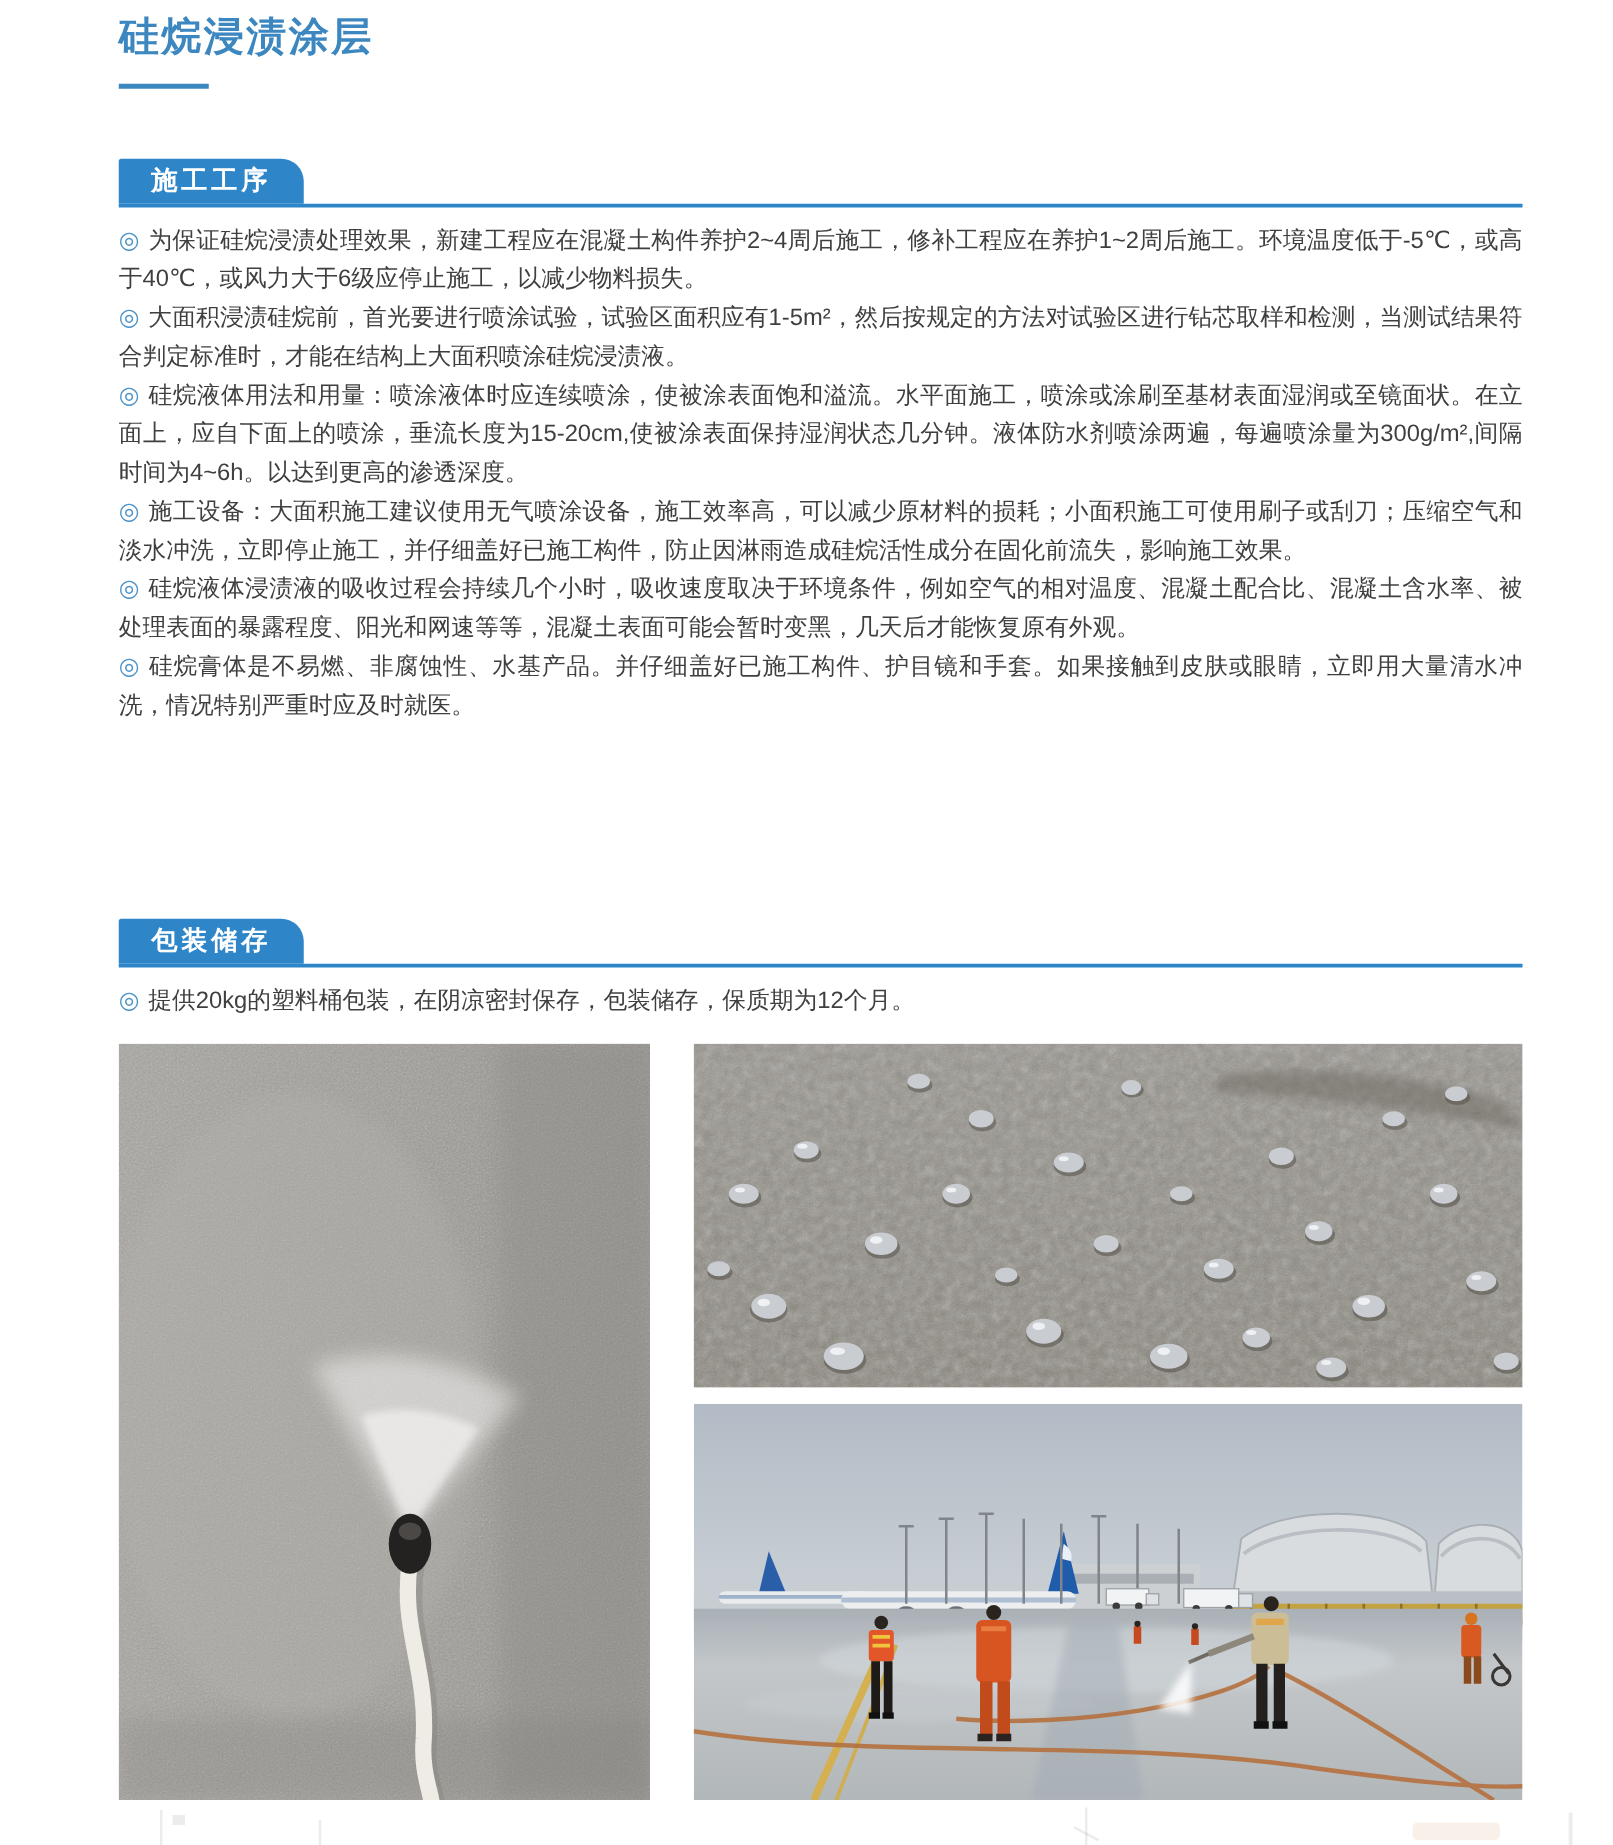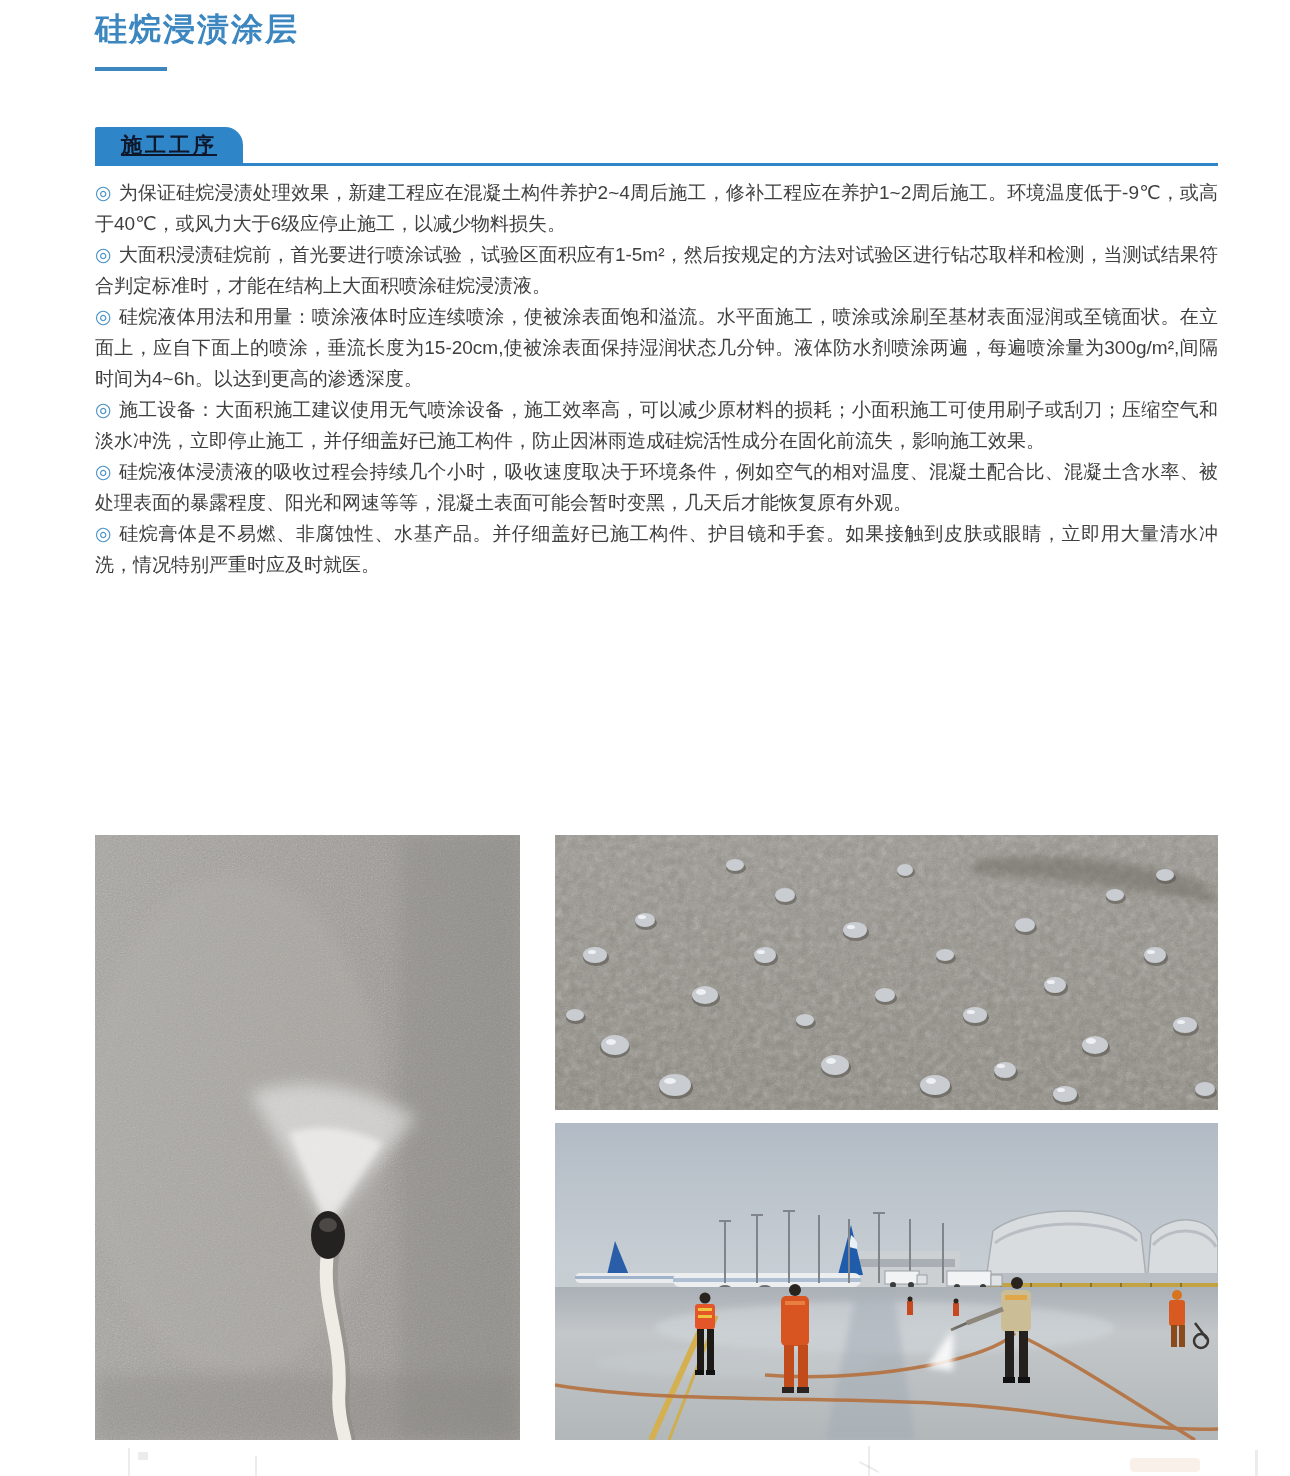--- a/index.html
+++ b/index.html
@@ -4,22 +4,22 @@
 <style>
   html,body{margin:0;padding:0;background:#ffffff;}
   .page{position:relative;width:1290px;height:1476px;background:#fff;overflow:hidden;
         font-family:"Liberation Sans","DejaVu Sans",sans-serif;padding-left:24px;}
   .title{position:absolute;left:95px;top:8px;margin:0;font-size:32px;font-weight:bold;
          color:#3c87c0;letter-spacing:2px;}
   .title-dash{position:absolute;left:95px;top:67px;width:72px;height:4px;background:#3c87c0;}
   .section{position:absolute;left:95px;width:1123px;}
   .sec-head{position:relative;height:36px;border-bottom:3px solid #2e86c8;}
   .badge{display:inline-block;height:36px;line-height:36px;padding:0 26px;background:#2e86c8;
-         color:#0f172a;font-size:21px;font-weight:bold;letter-spacing:3px;
-         border-radius:2px 18px 0 0;text-decoration:underline;}
+         color:#ffffff;font-size:21px;font-weight:bold;letter-spacing:3px;
+         border-radius:2px 18px 0 0;}
   .bullets{margin-top:11px;font-size:19px;line-height:31px;color:#3f3f3f;text-align:justify;}
   .bullets p{margin:0;}
   .mk{color:#4a92c8;margin-right:7px;}
   figure{margin:0;padding:0;position:absolute;}
   figure svg{display:block;}
   .ghost{position:absolute;opacity:0.16;background:#8a8a8a;}
   .ghost-orange{position:absolute;opacity:0.12;background:#d08a4e;border-radius:4px;}
 </style>
 </head>
 <body>
@@ -27,29 +27,37 @@
 <div class="page">
 
   <h1 class="title">硅烷浸渍涂层</h1>
   <div class="title-dash"></div>
 
   <div class="section" style="top:127px;">
     <div class="sec-head">
       <div class="badge">施工工序</div>
     </div>
     <div class="bullets">
-      <p><span class="mk">◎</span><span>为保证硅烷浸渍处理效果，新建工程应在混凝土构件养护2~4周后施工，修补工程应在养护1~2周后施工。环境温度低于-9℃，或高于40℃，或风力大于6级应停止施工，以减少物料损失。</span></p>
+      <p><span class="mk">◎</span><span>为保证硅烷浸渍处理效果，新建工程应在混凝土构件养护2~4周后施工，修补工程应在养护1~2周后施工。环境温度低于-5℃，或高于40℃，或风力大于6级应停止施工，以减少物料损失。</span></p>
       <p><span class="mk">◎</span><span>大面积浸渍硅烷前，首光要进行喷涂试验，试验区面积应有1-5m²，然后按规定的方法对试验区进行钻芯取样和检测，当测试结果符合判定标准时，才能在结构上大面积喷涂硅烷浸渍液。</span></p>
       <p><span class="mk">◎</span><span>硅烷液体用法和用量：喷涂液体时应连续喷涂，使被涂表面饱和溢流。水平面施工，喷涂或涂刷至基材表面湿润或至镜面状。在立面上，应自下面上的喷涂，垂流长度为15-20cm,使被涂表面保持湿润状态几分钟。液体防水剂喷涂两遍，每遍喷涂量为300g/m²,间隔时间为4~6h。以达到更高的渗透深度。</span></p>
       <p><span class="mk">◎</span><span>施工设备：大面积施工建议使用无气喷涂设备，施工效率高，可以减少原材料的损耗；小面积施工可使用刷子或刮刀；压缩空气和淡水冲洗，立即停止施工，并仔细盖好已施工构件，防止因淋雨造成硅烷活性成分在固化前流失，影响施工效果。</span></p>
       <p><span class="mk">◎</span><span>硅烷液体浸渍液的吸收过程会持续几个小时，吸收速度取决于环境条件，例如空气的相对温度、混凝土配合比、混凝土含水率、被处理表面的暴露程度、阳光和网速等等，混凝土表面可能会暂时变黑，几天后才能恢复原有外观。</span></p>
       <p><span class="mk">◎</span><span>硅烷膏体是不易燃、非腐蚀性、水基产品。并仔细盖好已施工构件、护目镜和手套。如果接触到皮肤或眼睛，立即用大量清水冲洗，情况特别严重时应及时就医。</span></p>
     </div>
   </div>
 
+  <div class="section" style="top:735px;">
+    <div class="sec-head">
+      <div class="badge">包装储存</div>
+    </div>
+    <div class="bullets">
+      <p><span class="mk">◎</span><span>提供20kg的塑料桶包装，在阴凉密封保存，包装储存，保质期为12个月。</span></p>
+    </div>
+  </div>
 
   <figure style="left:95px;top:835px;width:425px;height:605px;">
     <svg width="425" height="605" viewBox="0 0 425 605">
       <defs>
         <linearGradient id="gL" x1="0" y1="0" x2="1" y2="0">
           <stop offset="0" stop-color="#a8a6a1"></stop>
             <stop offset="0.55" stop-color="#a19e99"></stop>
             <stop offset="1" stop-color="#94928d"></stop>
         </linearGradient>
         <filter id="grainL" x="0" y="0" width="100%" height="100%">

